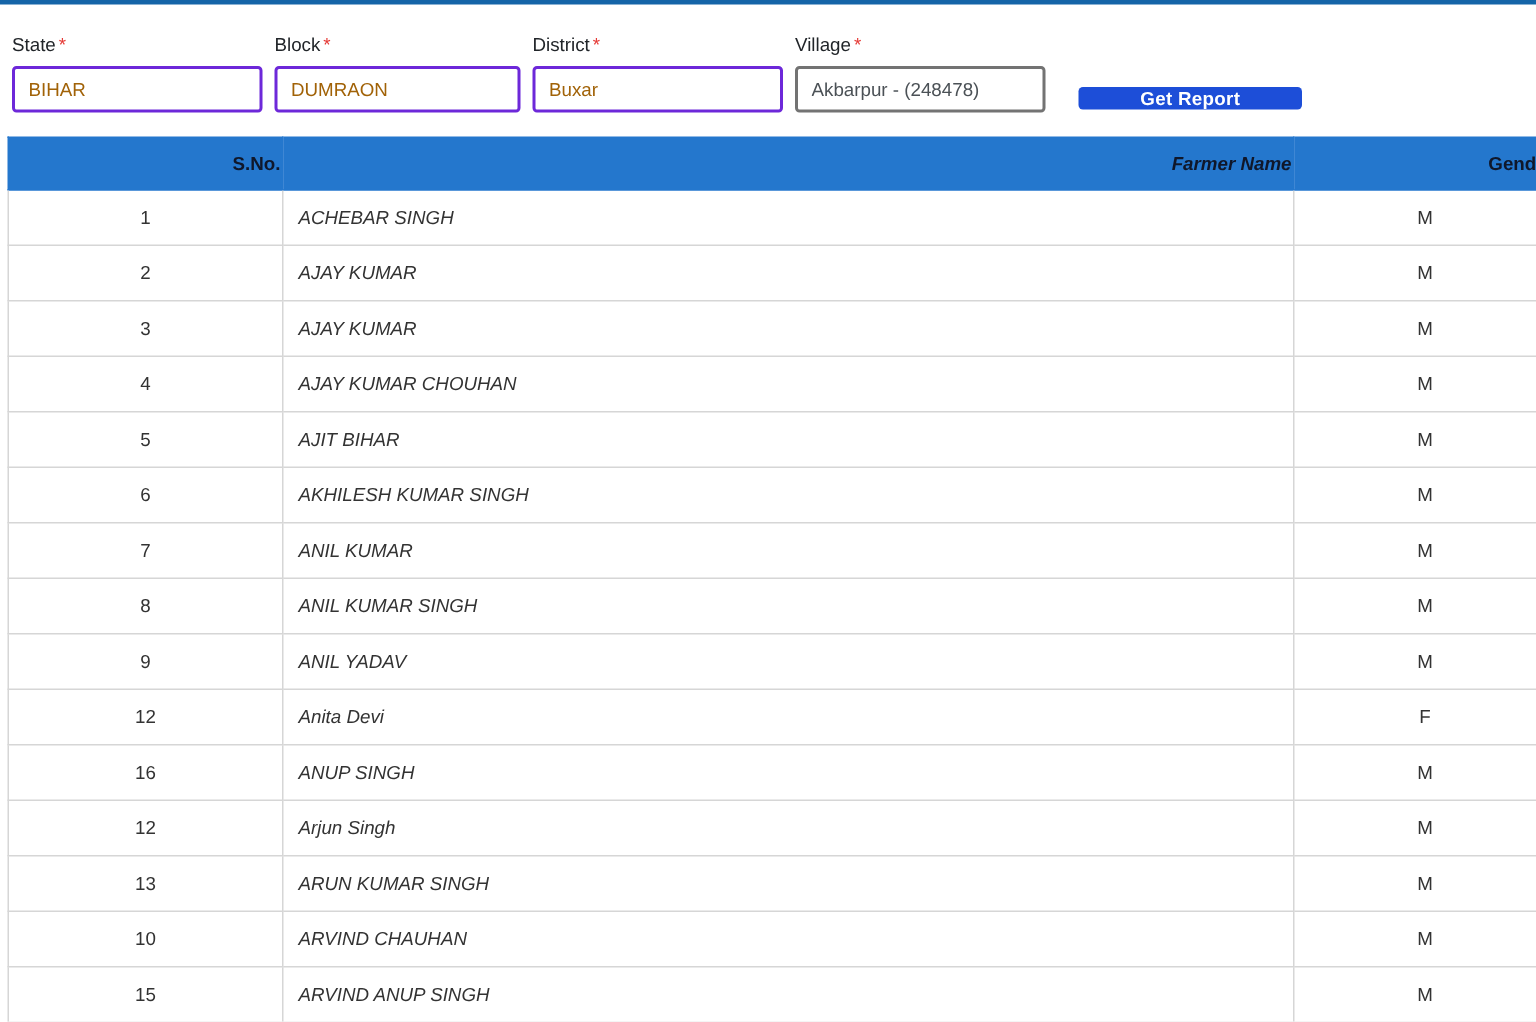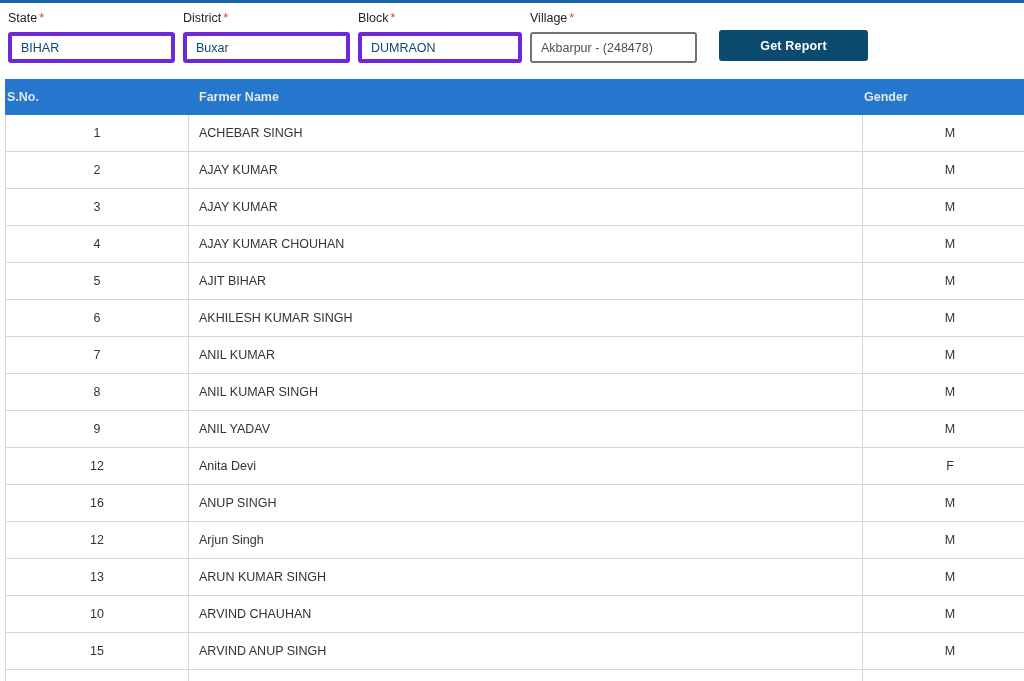--- a/index.html
+++ b/index.html
@@ -16,21 +16,21 @@
     overflow: hidden;
   }
   .top-rule {
     height: 3px;
     background: #1565a8;
     width: 100%;
   }
   .filter-bar {
     display: flex;
     align-items: flex-end;
-    padding: 8px 0 0 0;
+    padding: 20px 0 0 0;
     margin: 0;
     gap: 0;
   }
   .field {
     box-sizing: border-box;
     padding-left: 8px;
   }
   .field-state { width: 175px; }
   .field-district { width: 175px; }
   .field-block { width: 172px; }
@@ -45,101 +45,101 @@
     line-height: 15px;
   }
   .req {
     color: #e53935;
     margin-left: 2px;
   }
   .text-input {
     box-sizing: border-box;
     width: 100%;
     height: 31px;
-    border: 4px solid #6d28d9;
+    border: 2px solid #6d28d9;
     border-radius: 3px;
     padding: 0 9px;
     font-family: "Liberation Sans", sans-serif;
     font-size: 12.5px;
-    color: #0c4a6e;
+    color: #a16207;
     background: #ffffff;
     outline: none;
   }
   .text-input.focused {
     border: 2px solid #737373;
     color: #4b5156;
   }
   .btn-report {
     box-sizing: border-box;
     width: 149px;
-    height: 31px;
-    background: #0c4a6e;
+    height: 15px;
+    background: #1d4ed8;
     color: #ffffff;
     border: none;
     border-radius: 3px;
     font-family: "Liberation Sans", sans-serif;
     font-size: 12.5px;
     font-weight: bold;
     cursor: pointer;
     letter-spacing: 0.2px;
   }
 
   table.report {
     border-collapse: collapse;
     width: 1014px;
     margin: 16px 5px 0 5px;
     table-layout: fixed;
   }
   table.report th {
     background: #2477cd;
-    color: #e5e5e5;
+    color: #0f172a;
     font-size: 12.5px;
     font-weight: bold;
     height: 32px;
     border: 1px solid #2477cd;
-    text-align: left;
+    text-align: right;
     vertical-align: middle;
   }
   table.report td {
     border: 1px solid #d6d6d6;
     height: 34px;
     font-size: 12.5px;
     color: #333333;
     vertical-align: middle;
   }
   .col-sno { width: 180px; text-align: center; }
-  .col-name { width: 662px; text-align: left; padding-left: 10px; }
+  .col-name { width: 662px; text-align: left; padding-left: 10px; font-style: italic; }
   .col-gender { width: 172px; text-align: center; }
 </style>
 </head>
 <body>
 
 <div class="top-rule"></div>
 
 <div class="filter-bar">
 
   <div class="field field-state">
     <label class="field-label">
       <span>State</span><span class="req">*</span>
     </label>
     <input class="text-input" type="text" readonly="" value="BIHAR" style="">
   </div>
 
+  <div class="field field-block">
+    <label class="field-label">
+      <span>Block</span><span class="req">*</span>
+    </label>
+    <input class="text-input" type="text" readonly="" value="DUMRAON" style="">
+  </div>
+
   <div class="field field-district">
     <label class="field-label">
       <span>District</span><span class="req">*</span>
     </label>
     <input class="text-input" type="text" readonly="" value="Buxar" style="">
-  </div>
-
-  <div class="field field-block">
-    <label class="field-label">
-      <span>Block</span><span class="req">*</span>
-    </label>
-    <input class="text-input" type="text" readonly="" value="DUMRAON" style="">
   </div>
 
   <div class="field field-village">
     <label class="field-label">
       <span>Village</span><span class="req">*</span>
     </label>
     <input class="text-input focused" type="text" readonly="" value="Akbarpur - (248478)" style="">
   </div>
 
   <div class="field field-action">

